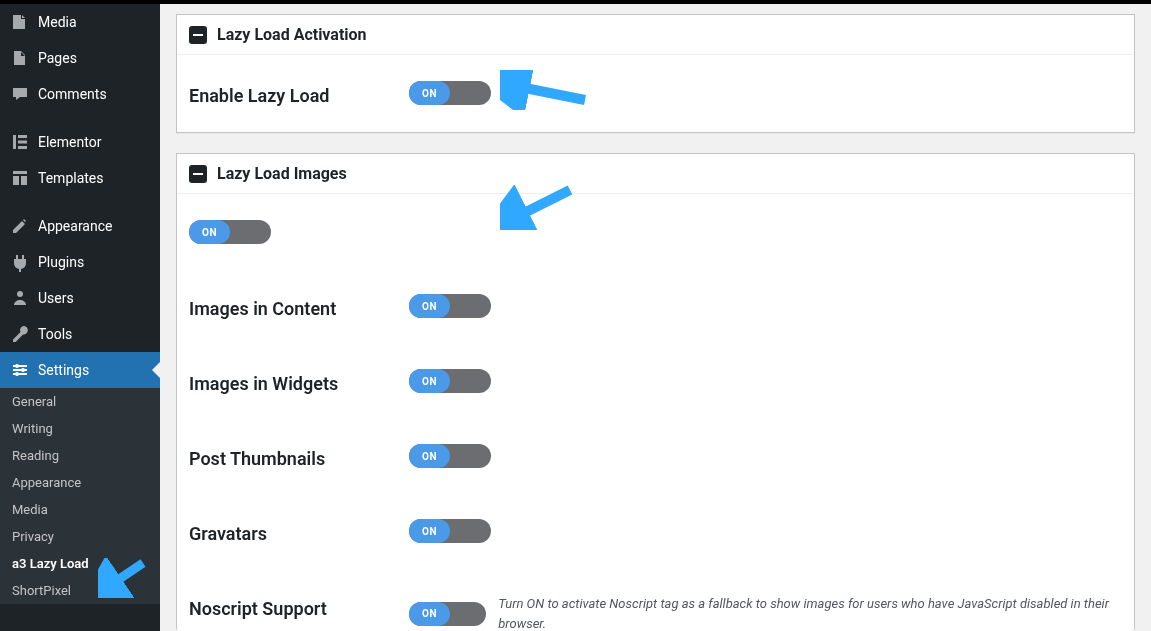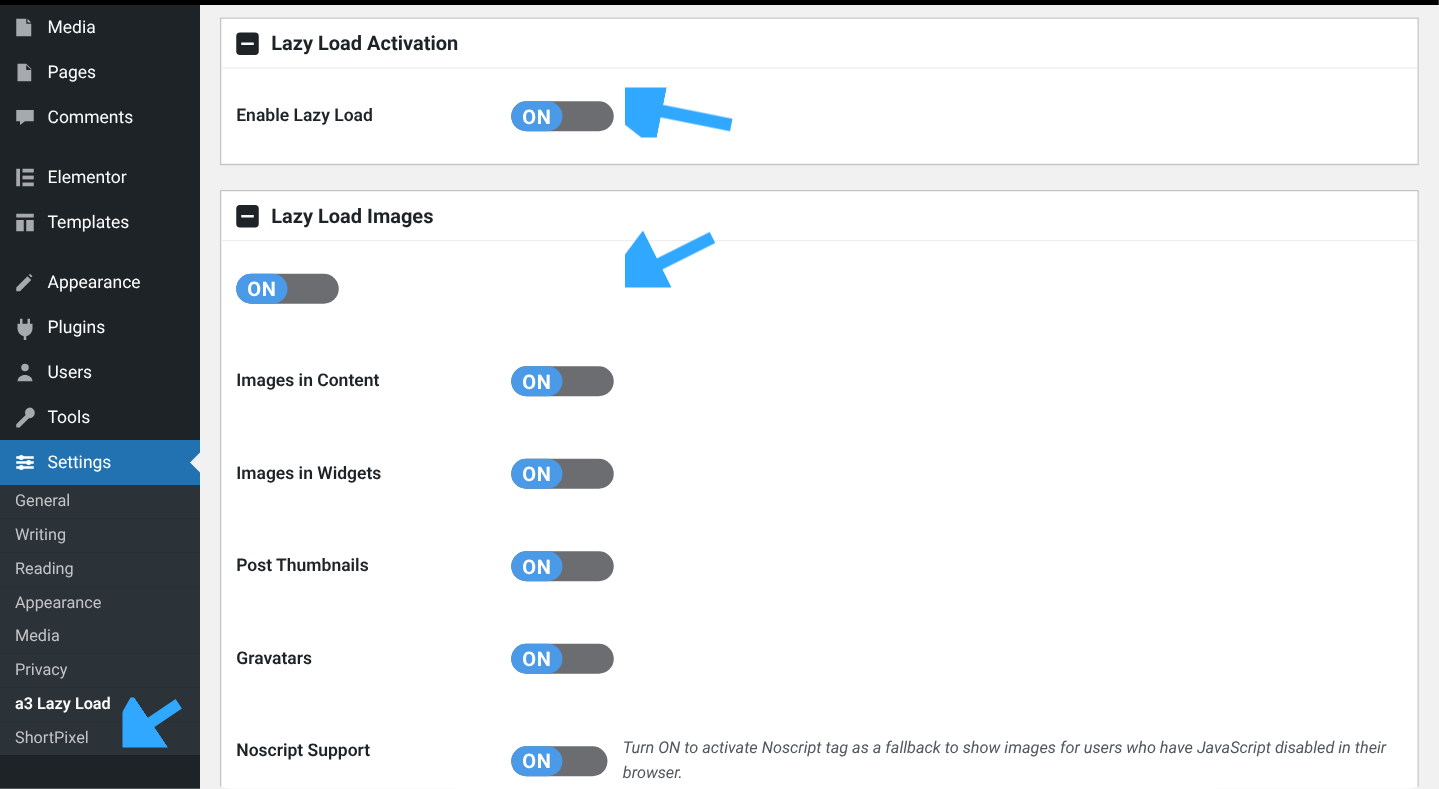--- a/index.html
+++ b/index.html
@@ -22,27 +22,27 @@
 
 .panel { background: #fff; border: 1px solid #c3c4c7; box-shadow: 0 1px 1px rgba(0,0,0,0.04); margin-bottom: 20px; }
 .panel-header { display: flex; align-items: center; padding: 10px 12px; border-bottom: 1px solid #eee; }
 .panel-header .collapse-icon { width: 18px; height: 18px; background: #1d2327; border-radius: 3px; display: flex; align-items: center; justify-content: center; margin-right: 10px; }
 .panel-header .collapse-icon::before { content: ""; width: 10px; height: 2px; background: #fff; }
 .panel-header .title { font-size: 16px; font-weight: 700; color: #1d2327; }
 .panel-body { padding: 16px 12px; }
 
 .form-row { display: flex; align-items: flex-start; padding: 10px 0; }
 .form-row + .form-row { margin-top: 30px; }
-.form-label { width: 220px; font-weight: 600; font-size: 14px; color: #1d2327; padding-top: 4px; }
+.form-label { width: 220px; font-weight: 600; font-size: 18px; color: #1d2327; padding-top: 4px; }
 .form-control { flex: 1; display: flex; align-items: center; }
 .form-desc { margin-left: 12px; color: #50575e; font-style: italic; font-size: 13px; line-height: 1.5; }
 
 .toggle { width: 82px; height: 24px; border-radius: 14px; background: #6b6d70; display: flex; align-items: center; position: relative; cursor: pointer; }
 .toggle.on .knob { background: #4a9ae8; }
-.toggle .knob { width: 41px; height: 24px; border-radius: 14px; background: #4a9ae8; display: flex; align-items: center; justify-content: center; color: #fff; font-size: 16px; font-weight: 700; letter-spacing: 0.5px; }
+.toggle .knob { width: 41px; height: 24px; border-radius: 14px; background: #4a9ae8; display: flex; align-items: center; justify-content: center; color: #fff; font-size: 10px; font-weight: 700; letter-spacing: 0.5px; }
 
 .arrow { position: absolute; pointer-events: none; }
 .arrow svg { width: 100%; height: 100%; }
 </style>
 </head>
 <body>
 
 <div class="topbar"></div>
 
 <div class="sidebar">

